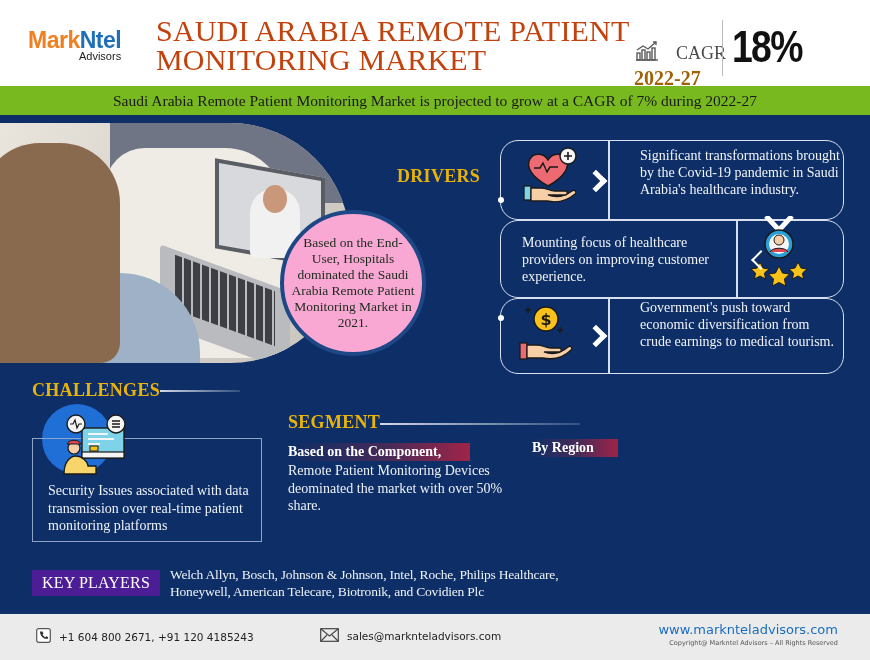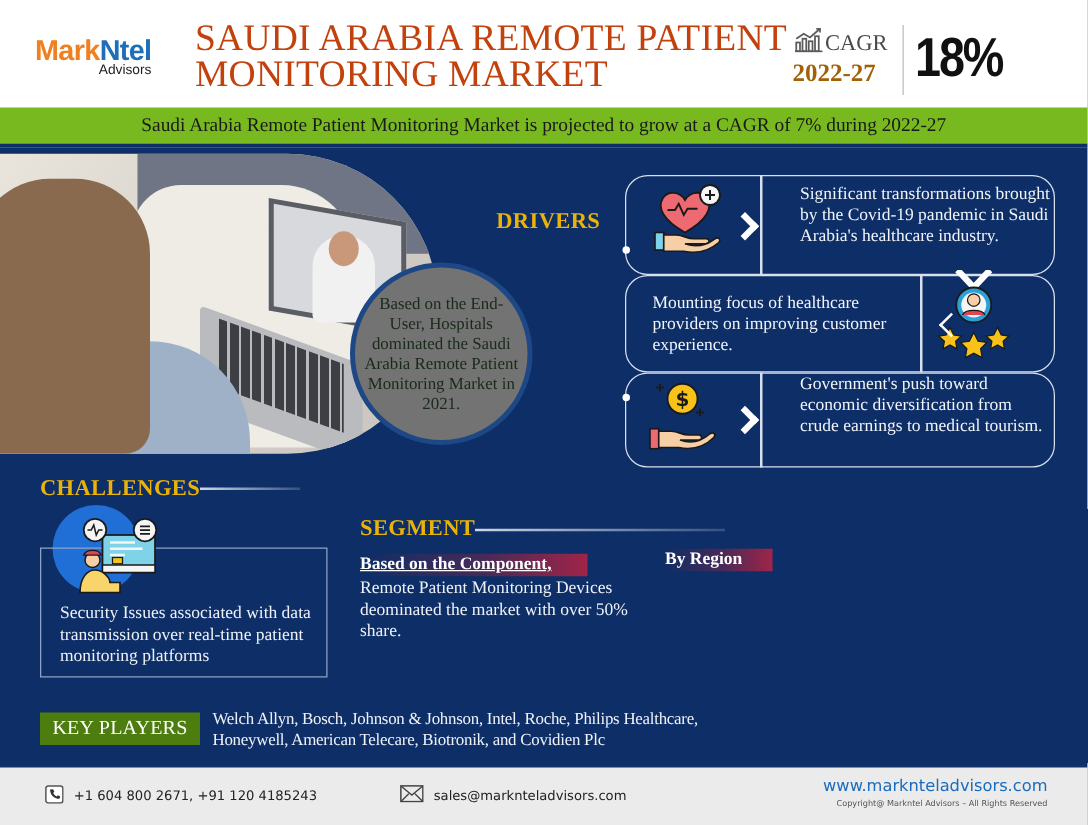--- a/index.html
+++ b/index.html
@@ -7,21 +7,21 @@
   body { position: relative; font-family: "DejaVu Serif", serif; }
 
   .header { position: absolute; left: 0; top: 0; width: 870px; height: 86px; background: #fff; }
   .logo { position: absolute; left: 28px; top: 28px; }
   .logo-main { font-family: "Liberation Sans", sans-serif; font-weight: bold; font-size: 23px; letter-spacing: -0.5px; line-height: 24px; }
   .logo-mark { color: #f07f1f; }
   .logo-ntel { color: #1f6fb8; }
   .logo-sub { font-family: "Liberation Sans", sans-serif; font-size: 11px; color: #222; text-align: right; margin-top: -2px; }
   .title { position: absolute; left: 156px; top: 16px; font-family: "Liberation Serif", serif; font-size: 30px; line-height: 29px; color: #c2410c; letter-spacing: 0.2px; }
   .cagr-block { position: absolute; left: 634px; top: 22px; width: 86px; }
-  .cagr-top { display: flex; align-items: center; gap: 0; }
+  .cagr-top { display: flex; align-items: center; gap: 16px; margin-top: 19px; }
   .cagr-label { font-family: "Liberation Serif", serif; font-size: 18px; color: #4a4a4a; line-height: 20px; }
   .cagr-years { font-family: "Liberation Serif", serif; font-size: 20px; font-weight: bold; color: #a16207; line-height: 22px; margin-top: 2px; }
   .cagr-divider { position: absolute; left: 722px; top: 20px; width: 1px; height: 56px; background: #bbb; }
   .cagr-value { position: absolute; left: 732px; top: 22px; font-family: "Liberation Sans", sans-serif; font-weight: bold; font-size: 44px; color: #111; letter-spacing: -2px; line-height: 50px; transform: scaleX(0.85); transform-origin: left; }
 
   .green-bar { position: absolute; left: 0; top: 86px; width: 870px; height: 32px; background: #77b91e; border-bottom: 3px solid #0d2e66; display: flex; align-items: center; justify-content: center; }
   .green-bar span { font-family: "Liberation Serif", serif; font-size: 15.5px; color: #1a1a1a; }
 
   .main { position: absolute; left: 0; top: 118px; width: 870px; height: 494px; background: #0d2e66; overflow: hidden; }
 
@@ -29,41 +29,41 @@
   .photo .sofa { position: absolute; left: 110px; top: 0; width: 240px; height: 80px; background: #6f7584; }
   .photo .blanket { position: absolute; left: 105px; top: 25px; width: 180px; height: 210px; background: #efece6; border-radius: 40px 60px 0 0; }
   .photo .hair { position: absolute; left: -20px; top: 20px; width: 140px; height: 220px; background: #8a6a4e; border-radius: 60px 60px 20px 20px; }
   .photo .shirt { position: absolute; left: 0; top: 150px; width: 200px; height: 100px; background: #9eb1c6; border-radius: 40px 80px 0 0; }
   .photo .laptop-screen { position: absolute; left: 215px; top: 45px; width: 110px; height: 90px; background: #d8d9dc; transform: skewY(10deg); border: 4px solid #5a5d63; }
   .photo .doctor { position: absolute; left: 250px; top: 65px; width: 50px; height: 70px; background: #f1f1f1; border-radius: 25px 25px 6px 6px; }
   .photo .doctor-head { position: absolute; left: 263px; top: 62px; width: 24px; height: 28px; background: #c9987a; border-radius: 50%; }
   .photo .keyboard { position: absolute; left: 160px; top: 145px; width: 130px; height: 80px; background: #b9bbbf; transform: skewY(20deg); border-radius: 4px; }
   .photo .keys { position: absolute; left: 175px; top: 150px; width: 100px; height: 55px; background: repeating-linear-gradient(90deg, #3d3f45 0 7px, #b9bbbf 7px 9px); transform: skewY(20deg); }
 
-  .green-circle { position: absolute; left: 280px; top: 92px; width: 146px; height: 146px; border-radius: 50%; background: #737373; border: 4px solid #1e4785; display: flex; align-items: center; justify-content: center; text-align: center; }
+  .green-circle { position: absolute; left: 280px; top: 92px; width: 146px; height: 146px; border-radius: 50%; background: #f9a8d4; border: 4px solid #1e4785; display: flex; align-items: center; justify-content: center; text-align: center; }
   .green-circle span { font-family: "Liberation Serif", serif; font-size: 13.5px; line-height: 16px; color: #1a2a1a; width: 126px; }
 
   .section-title { position: absolute; font-family: "Liberation Serif", serif; font-weight: bold; font-size: 18px; color: #eab308; letter-spacing: 0.3px; }
   .section-line { position: absolute; height: 2px; background: linear-gradient(90deg, #cfd8e8, rgba(207,216,232,0.2)); }
 
   .drv-box { position: absolute; border: 1.5px solid #d8e0ee; border-radius: 18px; }
   .drv-text { position: absolute; font-family: "Liberation Serif", serif; font-size: 14px; line-height: 17px; color: #f1f4f9; }
   .drv-divider { position: absolute; width: 1.5px; background: #d8e0ee; }
   .chev { position: absolute; width: 16px; height: 16px; border-top: 5px solid #fff; border-right: 5px solid #fff; transform: rotate(45deg); }
   .dot { position: absolute; width: 6px; height: 6px; border-radius: 50%; background: #fff; }
 
   .chal-circle { position: absolute; left: 42px; top: 286px; width: 70px; height: 70px; border-radius: 50%; background: #1f6fd6; }
   .chal-box { position: absolute; left: 32px; top: 320px; width: 230px; height: 104px; border: 1.5px solid #8ea3c6; }
   .chal-text { position: absolute; left: 48px; top: 364px; width: 210px; font-family: "Liberation Serif", serif; font-size: 14px; line-height: 17.5px; color: #eef2f8; }
 
   .seg-head { position: absolute; font-family: "Liberation Serif", serif; font-weight: bold; font-size: 14px; color: #fff; padding: 1px 0; }
   .seg-head-bg { position: absolute; height: 18px; background: linear-gradient(90deg, rgba(160,36,64,0) 0%, rgba(160,36,64,0.4) 55%, #a02448 100%); }
   .seg-text { position: absolute; font-family: "Liberation Serif", serif; font-size: 14px; line-height: 17.5px; color: #eef2f8; }
 
-  .kp-badge { position: absolute; left: 32px; top: 452px; width: 128px; height: 26px; background: #4d7c0f; display: flex; align-items: center; justify-content: center; }
+  .kp-badge { position: absolute; left: 32px; top: 452px; width: 128px; height: 26px; background: #4c1d95; display: flex; align-items: center; justify-content: center; }
   .kp-badge span { font-family: "Liberation Serif", serif; font-size: 16px; color: #fff; letter-spacing: 0.2px; }
   .kp-text { position: absolute; left: 170px; top: 448px; width: 430px; font-family: "Liberation Serif", serif; font-size: 13.5px; line-height: 17px; color: #eef2f8; letter-spacing: -0.2px; }
 
   .footer { position: absolute; left: 0; top: 612px; width: 870px; height: 48px; background: #ebebeb; border-top: 2px solid #12306a; }
   .f-item { position: absolute; display: flex; align-items: center; gap: 8px; font-family: "DejaVu Sans", sans-serif; font-size: 10.5px; color: #222; }
   .web { position: absolute; right: 32px; top: 8px; text-align: right; }
   .web-url { font-family: "DejaVu Sans", sans-serif; font-size: 13px; color: #1a6cbd; }
   .web-copy { font-family: "DejaVu Sans", sans-serif; font-size: 6.5px; color: #555; margin-top: 2px; }
 </style>
 </head>
@@ -193,21 +193,21 @@
       <path d="M5 30c2-5 12-5 14 0z" fill="#e04650" stroke="#1a1a1a" stroke-width="1"></path>
       <path d="M2 60c0-12 6-18 12-18s12 6 12 10h8v8z" fill="#f8d56b" stroke="#1a1a1a" stroke-width="1.3"></path>
     </svg>
   </span>
   <div class="chal-text">Security Issues associated with data transmission over real-time patient monitoring platforms</div>
 
   <div class="section-title" style="left:288px; top:294px;">SEGMENT</div>
   <div class="section-line" style="left:380px; top:305px; width:200px;"></div>
 
   <div class="seg-head-bg" style="left:288px; top:325px; width:182px;"></div>
-  <div class="seg-head" style="left:288px; top:325px;text-decoration:underline;">Based on the Component,</div>
+  <div class="seg-head" style="left:288px; top:325px;">Based on the Component,</div>
   <div class="seg-text" style="left:288px; top:344px; width:226px;">Remote Patient Monitoring Devices deominated the market with over 50% share.</div>
 
   <div class="seg-head-bg" style="left:530px; top:321px; width:88px;"></div>
   <div class="seg-head" style="left:532px; top:321px;">By Region</div>
 
   <div class="kp-badge">
     <span>KEY PLAYERS</span>
   </div>
   <div class="kp-text">Welch Allyn, Bosch, Johnson &amp; Johnson, Intel, Roche, Philips Healthcare, Honeywell, American Telecare, Biotronik, and Covidien Plc</div>
 </div>

